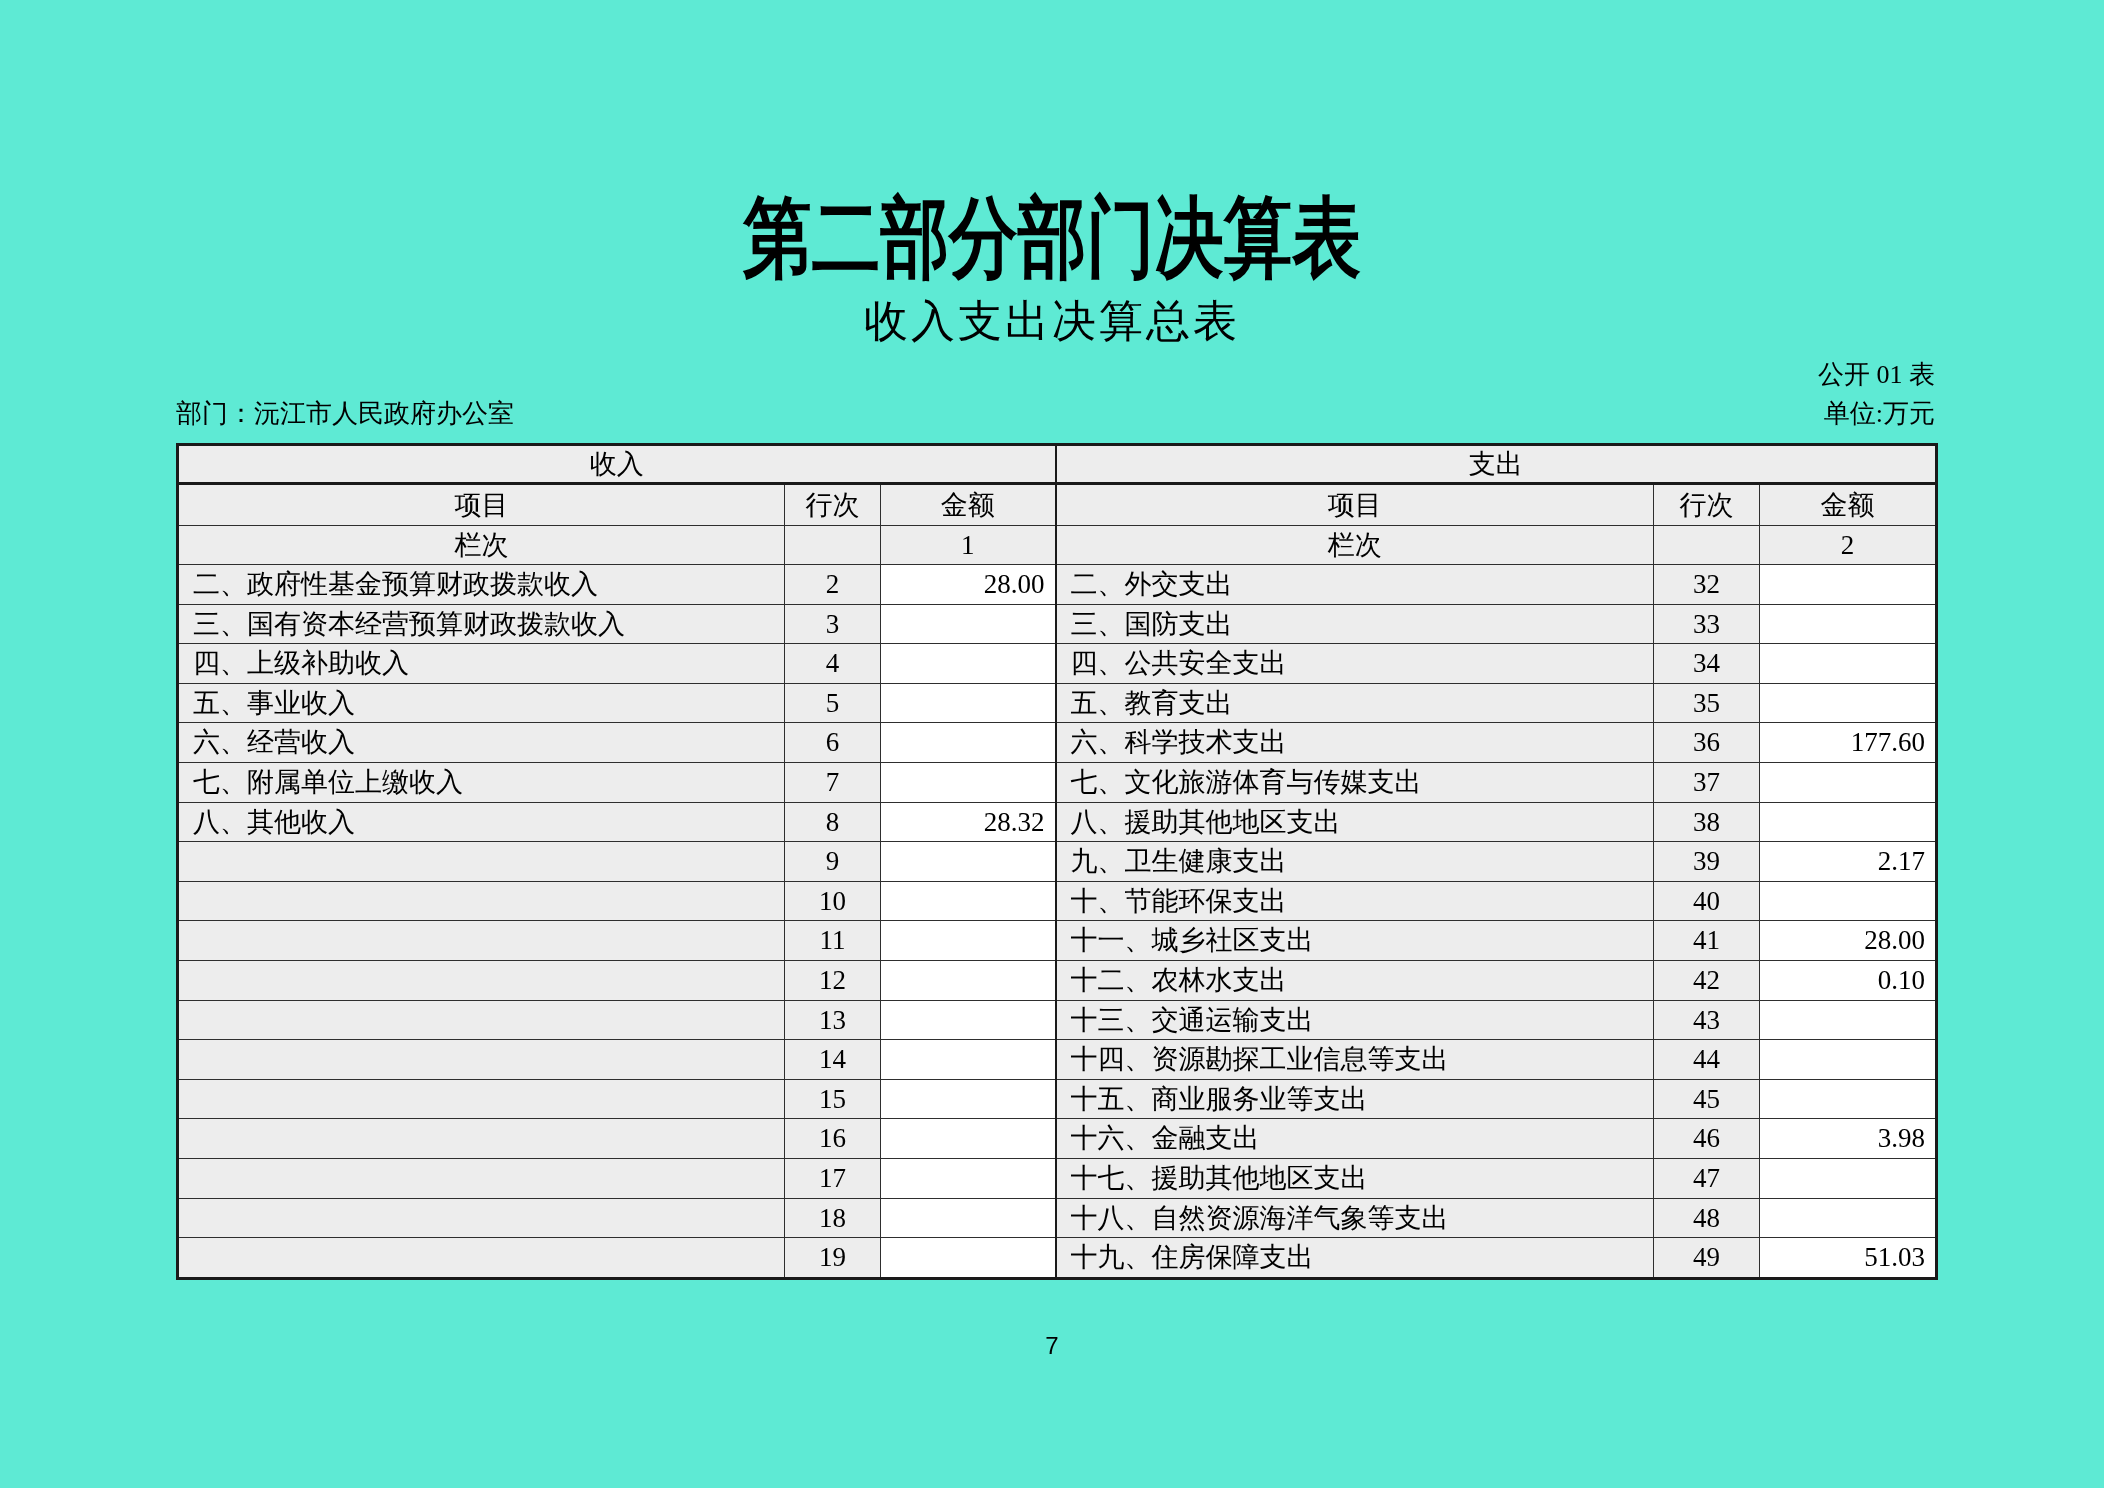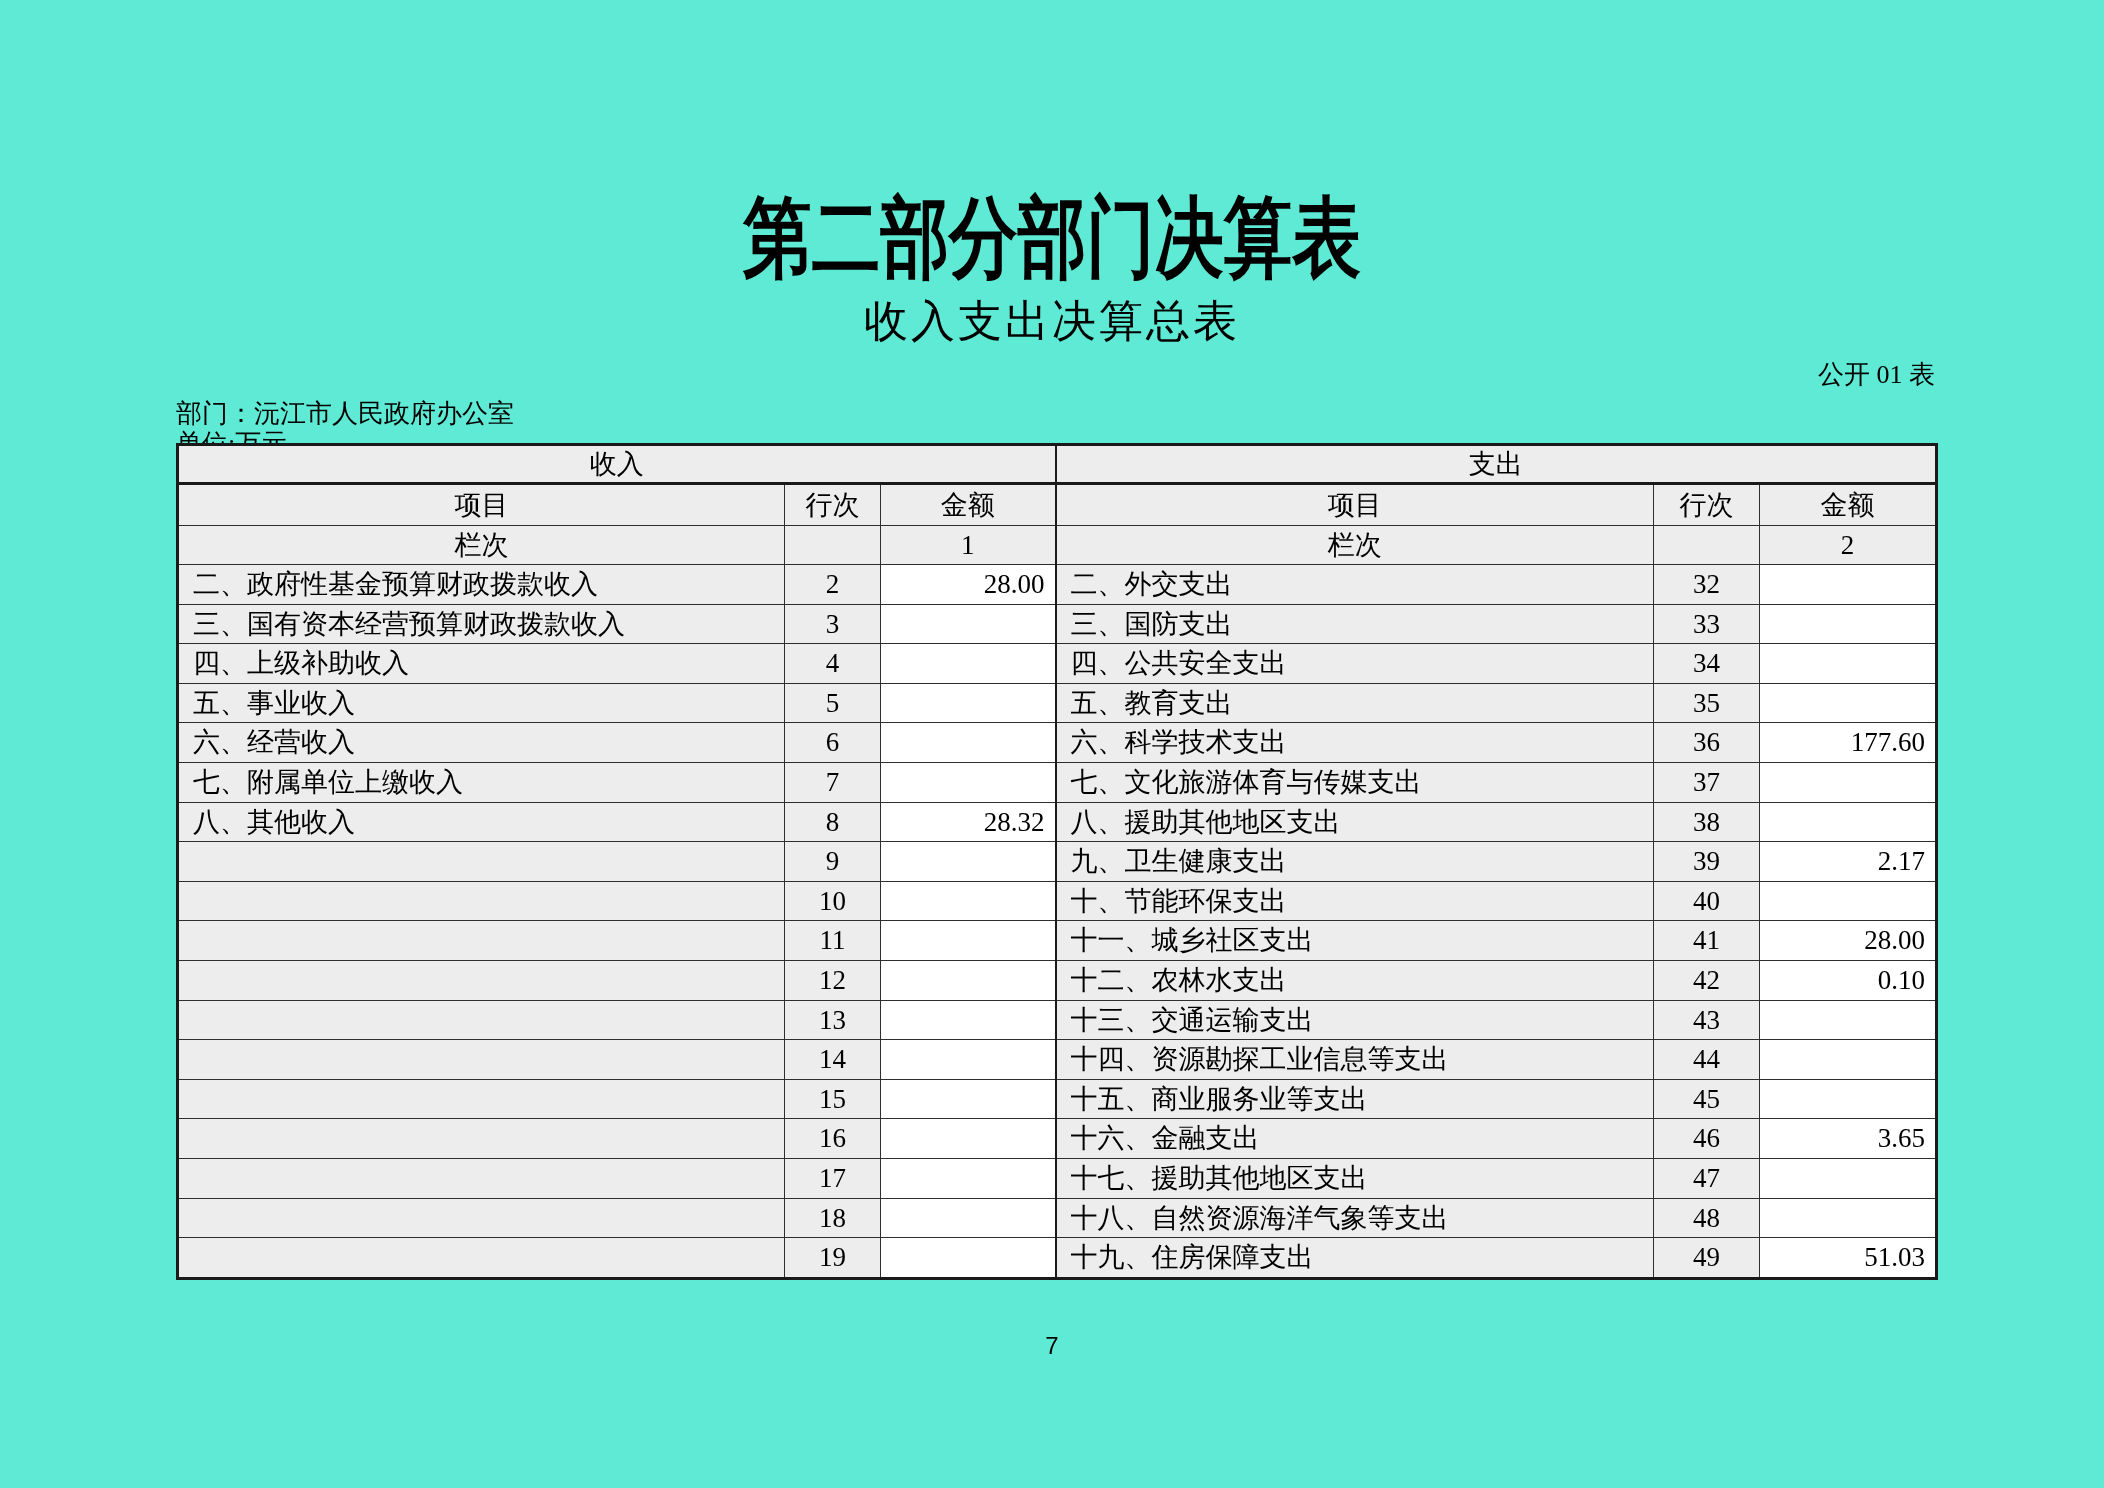--- a/index.html
+++ b/index.html
@@ -26,21 +26,21 @@
     font-weight:normal;font-size:44px;line-height:50px;
     letter-spacing:3px;white-space:nowrap;
   }
   .meta-code{
     position:absolute;top:360px;right:169px;
     font-size:26px;line-height:30px;text-align:center;
   }
   .meta-line{
     position:absolute;top:399px;left:176px;right:169px;
     display:flex;justify-content:space-between;
-    font-size:26px;line-height:30px;flex-direction:column;
+    font-size:26px;line-height:30px;
   }
   table.fin{
     position:absolute;left:176px;top:435px;
     width:1759px;
     border-collapse:collapse;table-layout:fixed;
     border:3px solid #1a1a1a;
     font-size:27px;
     margin-top:8px;
   }
   table.fin th,table.fin td{
@@ -223,21 +223,21 @@
           <td class="item sect-start">十五、商业服务业等支出</td>
           <td class="line">45</td>
           <td class="amount"></td>
         </tr>
         <tr>
           <td class="item"></td>
           <td class="line">16</td>
           <td class="amount"></td>
           <td class="item sect-start">十六、金融支出</td>
           <td class="line">46</td>
-          <td class="amount">3.65</td>
+          <td class="amount">3.98</td>
         </tr>
         <tr>
           <td class="item"></td>
           <td class="line">17</td>
           <td class="amount"></td>
           <td class="item sect-start">十七、援助其他地区支出</td>
           <td class="line">47</td>
           <td class="amount"></td>
         </tr>
         <tr>

